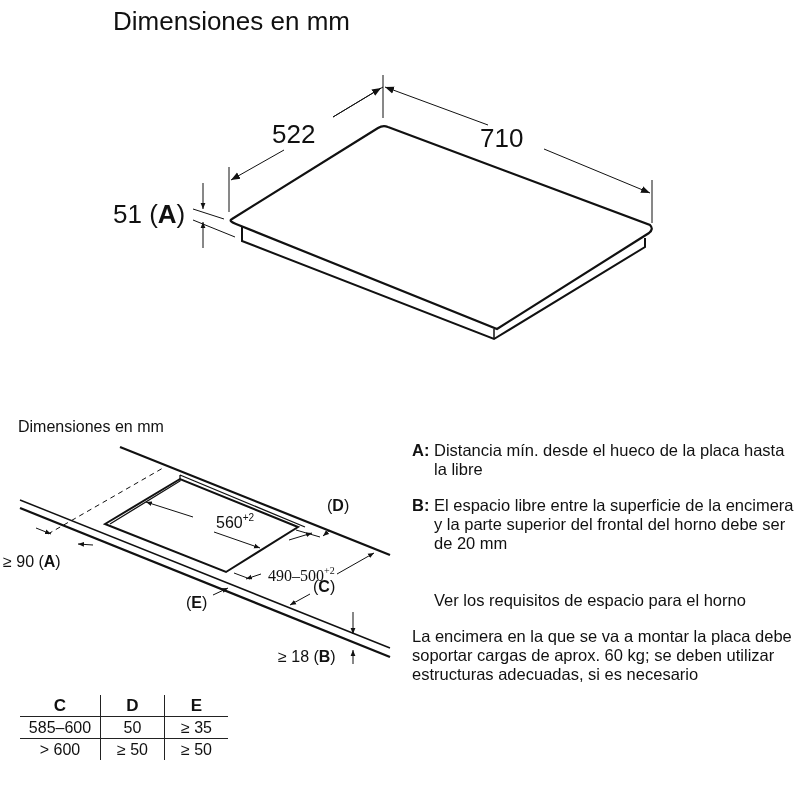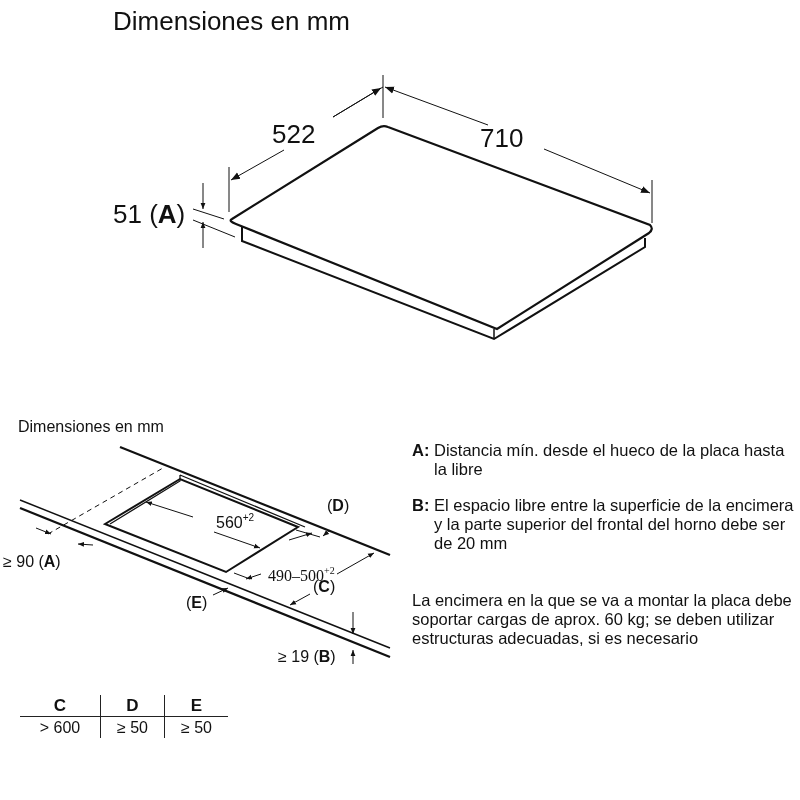--- a/index.html
+++ b/index.html
@@ -113,44 +113,52 @@
 <div class="abs lbl" style="left:313px;top:578px;">
   <span>(</span><span class="b">C</span><span>)</span>
 </div>
 <div class="abs lbl" style="left:186px;top:594px;">
   <span>(</span><span class="b">E</span><span>)</span>
 </div>
 <div class="abs lbl" style="left:3px;top:553px;">
   <span>≥ 90 (</span><span class="b">A</span><span>)</span>
 </div>
 <div class="abs lbl" style="left:278px;top:648px;">
-  <span>≥ 19 (</span><span class="b">B</span><span>)</span>
+  <span>≥ 18 (</span><span class="b">B</span><span>)</span>
 </div>
 
 <div class="abs notes">
   <div class="note">
     <span class="key">A:</span>
     <span>Distancia mín. desde el hueco de la placa hasta la libre</span>
   </div>
   <div class="note">
     <span class="key">B:</span>
     <span>El espacio libre entre la superficie de la encimera y la parte superior del frontal del horno debe ser de 20 mm</span>
   </div>
   <div class="gap"></div>
+  <div class="note indent">
+    <span>Ver los requisitos de espacio para el horno</span>
+  </div>
   <div class="note plain">
     <span>La encimera en la que se va a montar la placa debe soportar cargas de aprox. 60 kg; se deben utilizar estructuras adecuadas, si es necesario</span>
   </div>
 </div>
 
 <table class="spec">
   <tbody>
       <tr>
     <th class="c1">C</th>
     <th class="c2">D</th>
     <th class="c3">E</th>
   </tr>
+  <tr class="r1">
+    <td class="c1">585–600</td>
+    <td class="c2">50</td>
+    <td class="c3">≥ 35</td>
+  </tr>
   <tr class="r2">
     <td class="c1">&gt; 600</td>
     <td class="c2">≥ 50</td>
     <td class="c3">≥ 50</td>
   </tr>
 </tbody>
   </table>
 
 </body></html>

